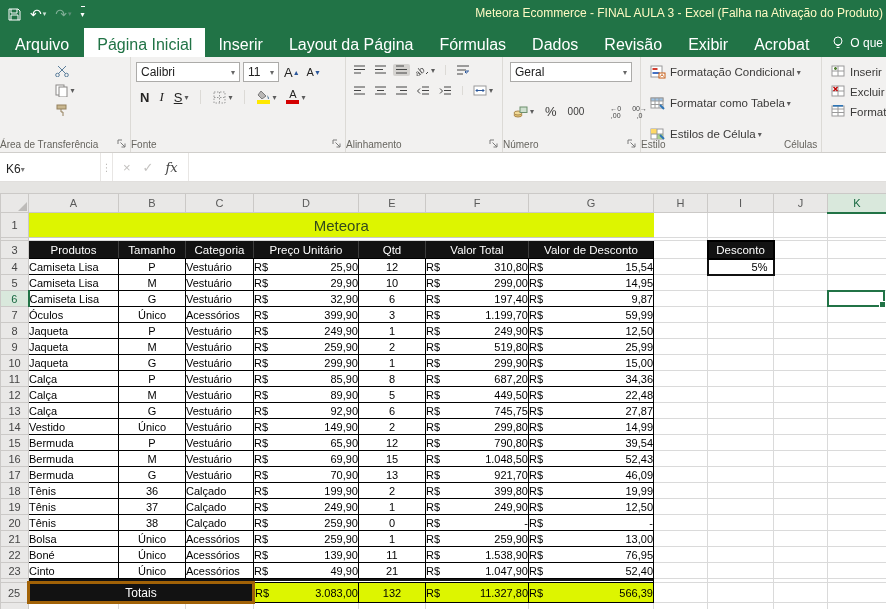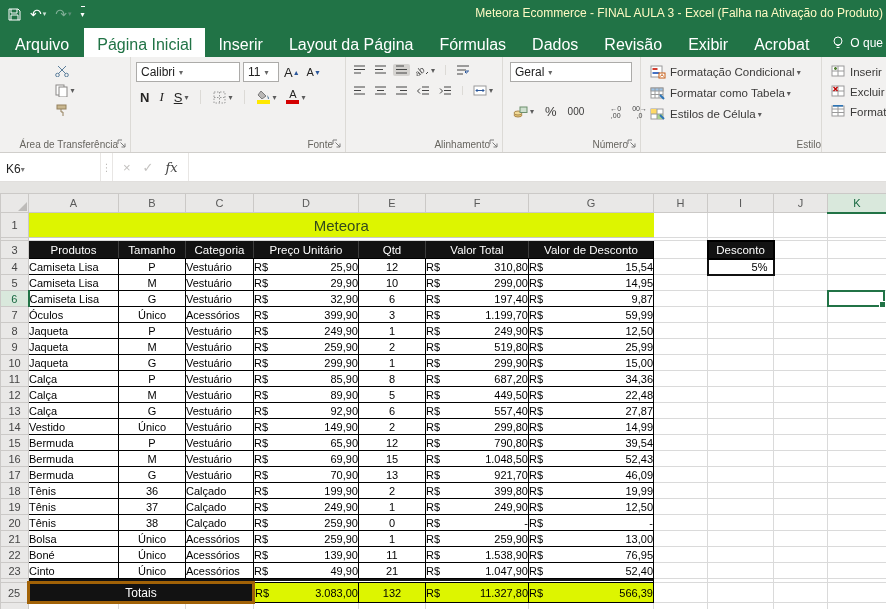--- a/index.html
+++ b/index.html
@@ -20,31 +20,31 @@
   .tabbar{position:absolute;top:28px;left:0;right:0;height:29px;background:#217346;display:flex;color:#fff}
   .tab{font-size:16px;padding:8px 13px 7px;white-space:nowrap;cursor:default}
   .tab.file{padding:8px 15px 7px}
   .tab.active{background:#fff;color:#217346}
   .tellme{display:flex;align-items:center;gap:6px;font-size:12px;padding:7px 10px;white-space:nowrap}
 
   
   .ribbon{position:absolute;top:57px;left:0;right:0;height:96px;background:#F2F1F0;
           border-bottom:1px solid #D0CECB;display:flex;overflow:hidden}
   .rgroup{position:relative;flex:0 0 auto;height:100%;border-right:1px solid #DCDAD6;padding:3px 3px 17px}
-  .glabel{position:absolute;bottom:2px;left:0;right:12px;text-align:right;font-size:10px;color:#67655F;white-space:nowrap}
+  .glabel{position:absolute;bottom:2px;left:0;right:12px;text-align:left;font-size:10px;color:#67655F;white-space:nowrap}
   .glabel.noL{right:0}
   .launcher{position:absolute;bottom:3px;right:3px;width:10px;height:10px;cursor:default}
   .gbody{display:flex;height:100%}
   .rrow{display:flex;align-items:center}
   .sbtn{display:flex;align-items:center;padding:1px 2px;border-radius:2px;cursor:default}
   .sbtn.sel{background:#D5D3D0}
   .dd::after{content:"▾";font-size:8px;color:#5c5c5c;margin-left:2px}
   .vsep{width:1px;background:#DCDAD6;align-self:stretch;margin:2px 4px}
   .combo{background:#fff;border:1px solid #ACABA9;height:20px;display:flex;align-items:center;
-         font-size:12px;color:#222;padding:0 4px;}
+         font-size:12px;color:#222;padding:0 4px;justify-content:space-between}
   .combo .cdd{font-size:8px;color:#666;margin-left:4px}
   .btxt{font-size:11.5px;color:#3b3a39;white-space:nowrap}
   .bigbtn{display:flex;flex-direction:column;align-items:center;justify-content:center;
           width:48px;padding:2px;border-radius:2px;cursor:default}
   .dec-icon{display:flex;flex-direction:column;font-size:7px;line-height:7px;color:#444;text-align:center}
   .NIS{font-size:13px;color:#252423}
   .NIS b{font-weight:bold}
   .NIS i{font-family:"Liberation Serif",serif}
   .colorbar{display:flex;flex-direction:column;align-items:center;line-height:11px}
   .colorbar .bar{width:13px;height:4px;margin-top:1px}
@@ -338,21 +338,21 @@
       </div>
       <span class="glabel">Número</span>
       <span class="launcher">
         <svg width="10" height="10" viewBox="0 0 10 10">
             <path d="M1 1h4M1 1v4M3.5 3.5L8 8M8 4.5V8H4.5" stroke="#7a7a7a" fill="none"></path>
           </svg>
       </span>
     </div>
 
     <div class="rgroup" style="width:181px">
-      <div style="display:flex;flex-direction:column;gap:5px;padding-top:4px;padding-left:4px">
+      <div style="display:flex;flex-direction:column;gap:15px;padding-top:4px;padding-left:4px">
         <span class="sbtn dd">
           <svg width="16" height="14" viewBox="0 0 16 14" style="margin-right:4px">
               <rect x="1" y="1" width="11" height="11" fill="#fff" stroke="#9a9a9a"></rect>
               <rect x="2.5" y="3" width="5" height="2" fill="#d23b2e"></rect>
               <rect x="2.5" y="7" width="7" height="2" fill="#4472c4"></rect>
               <rect x="9" y="8" width="6" height="5" fill="#fff" stroke="#c55a11"></rect>
               <path d="M10.5 11.5l1.5-2 1.5 2" stroke="#c55a11" fill="none"></path>
             </svg>
           <span class="btxt">Formatação Condicional</span>
         </span>
@@ -699,21 +699,21 @@
       <td class="tcell ta">Calça</td>
       <td class="tcell ctr">G</td>
       <td class="tcell ta">Vestuário</td>
       <td class="tcell money">
             <span class="cur">R$</span>
             <span class="amt">92,90</span>
           </td>
       <td class="tcell ctr">6</td>
       <td class="tcell money">
             <span class="cur">R$</span>
-            <span class="amt">557,40</span>
+            <span class="amt">745,75</span>
           </td>
       <td class="tcell money">
             <span class="cur">R$</span>
             <span class="amt">27,87</span>
           </td>
       <td class="g"></td>
       <td class="g coli"></td>
       <td class="g"></td>
       <td class="g"></td>
     </tr>

